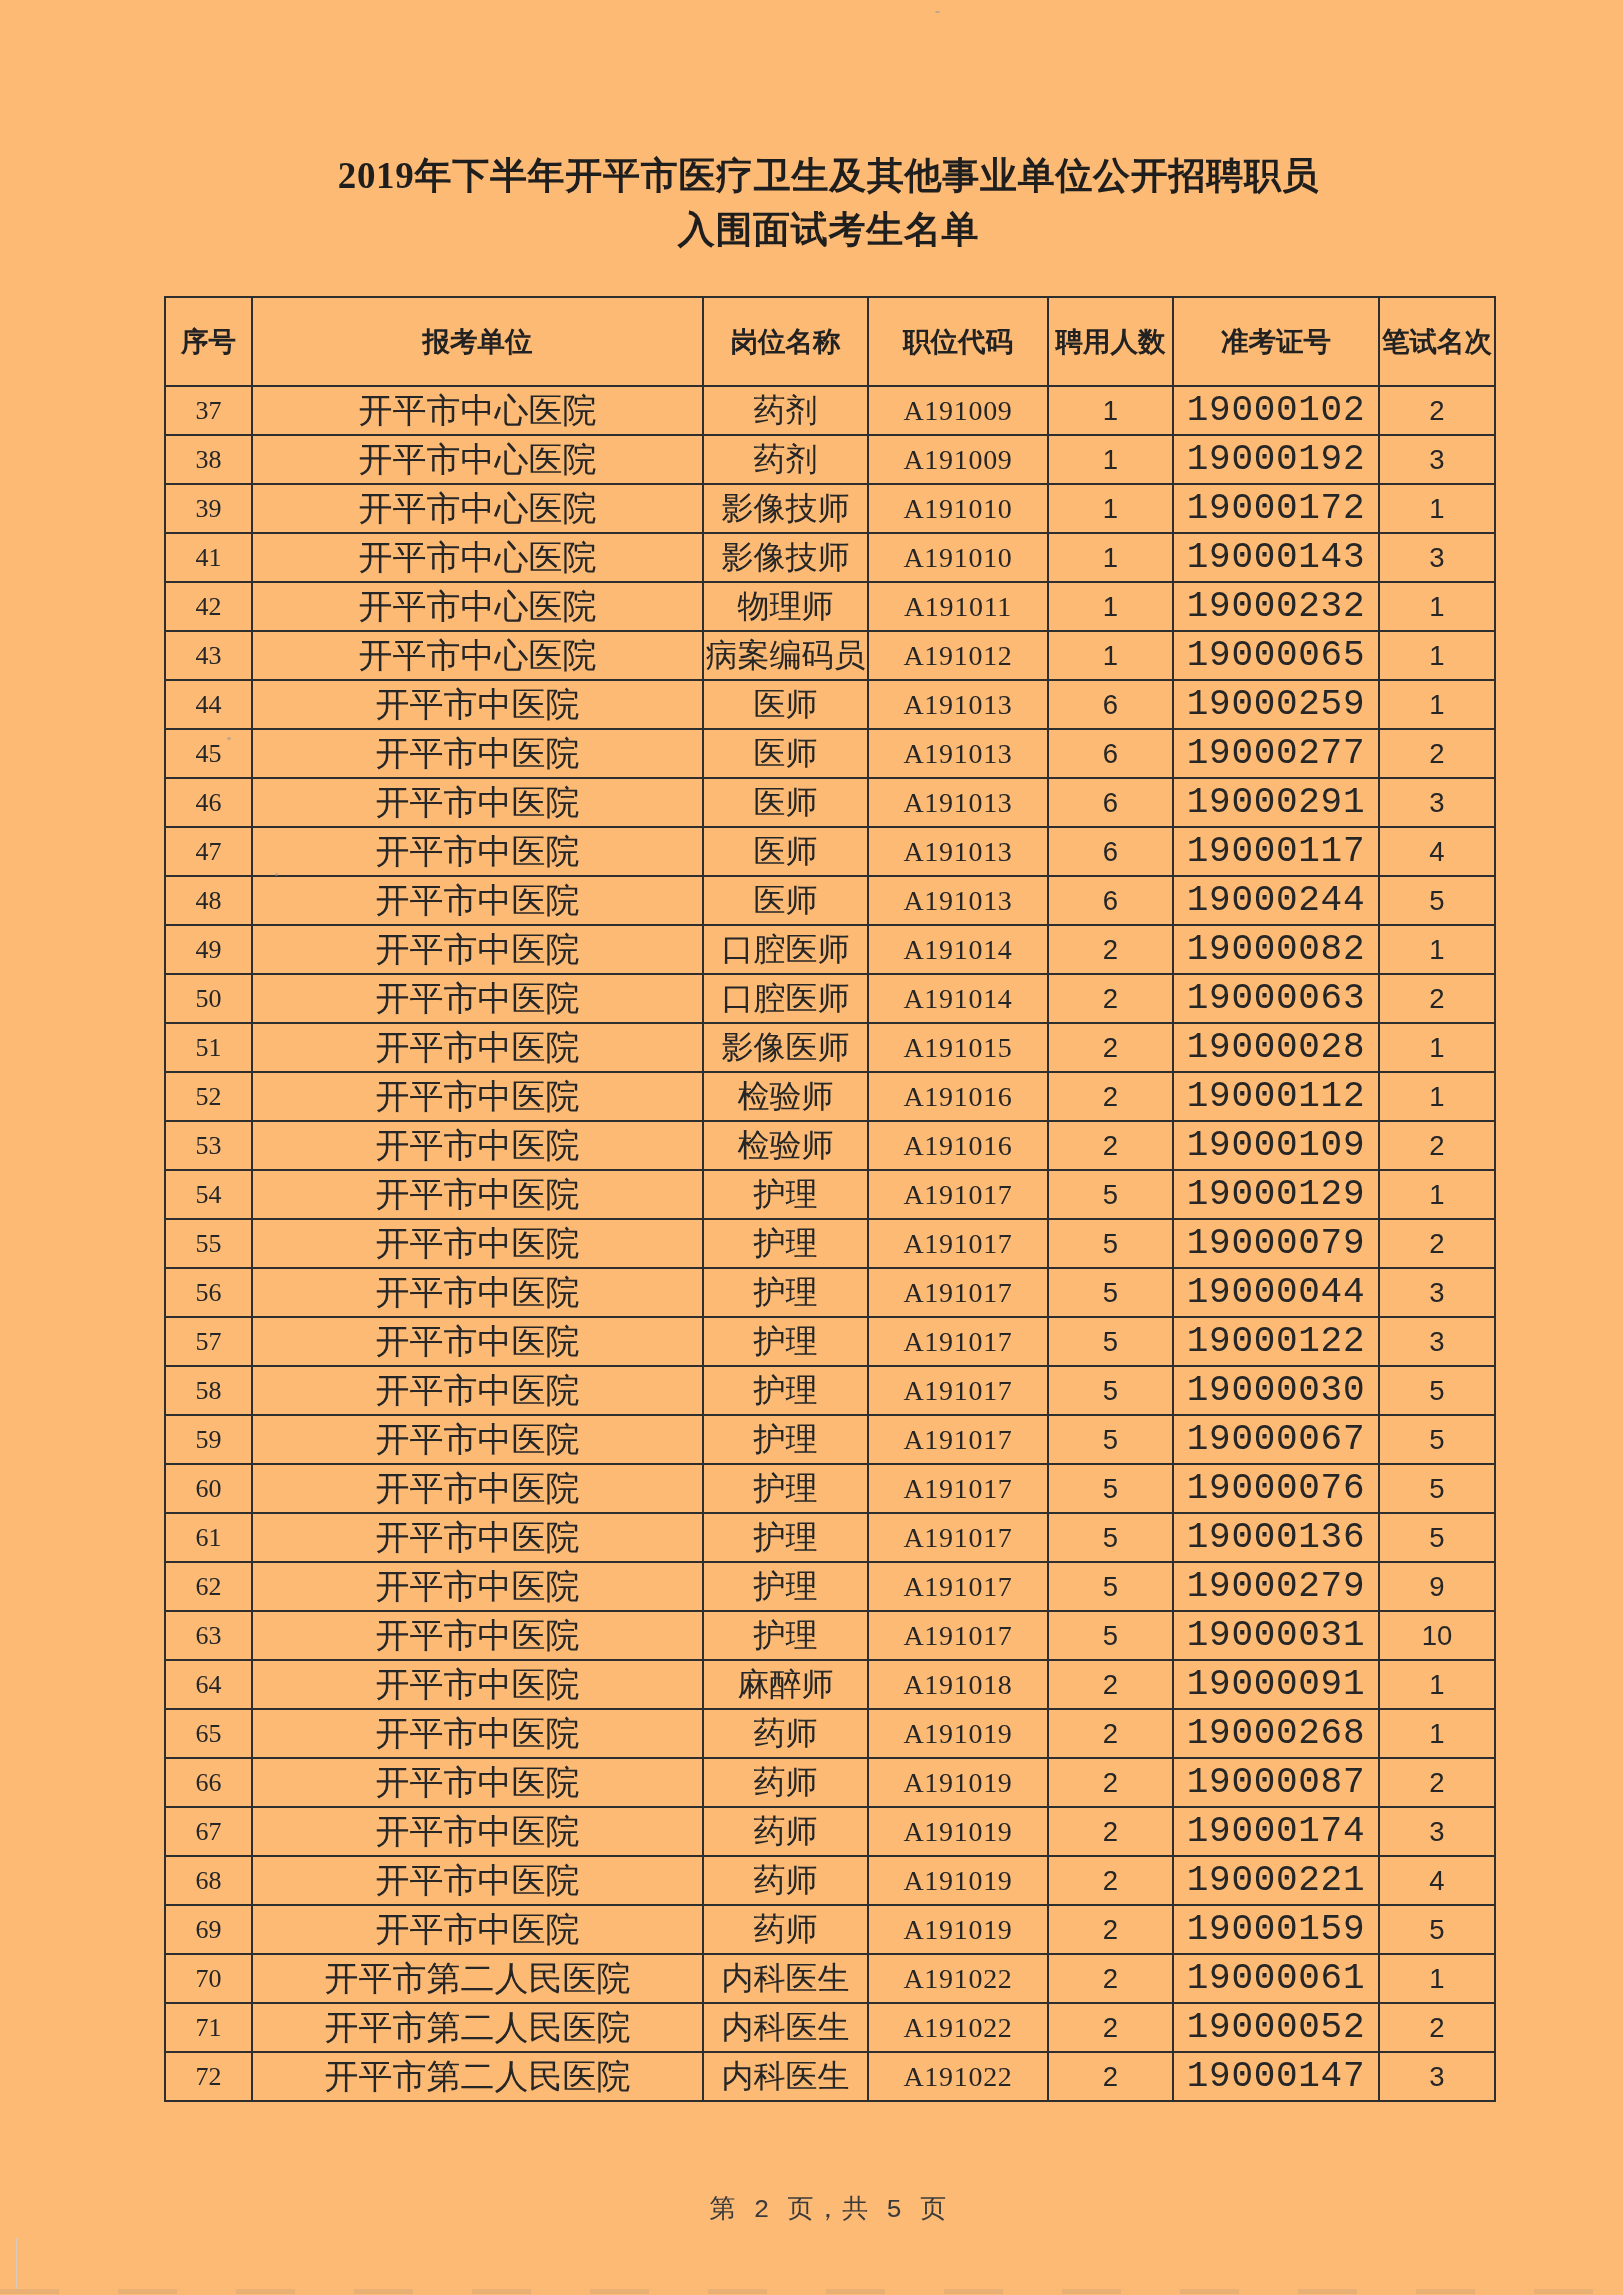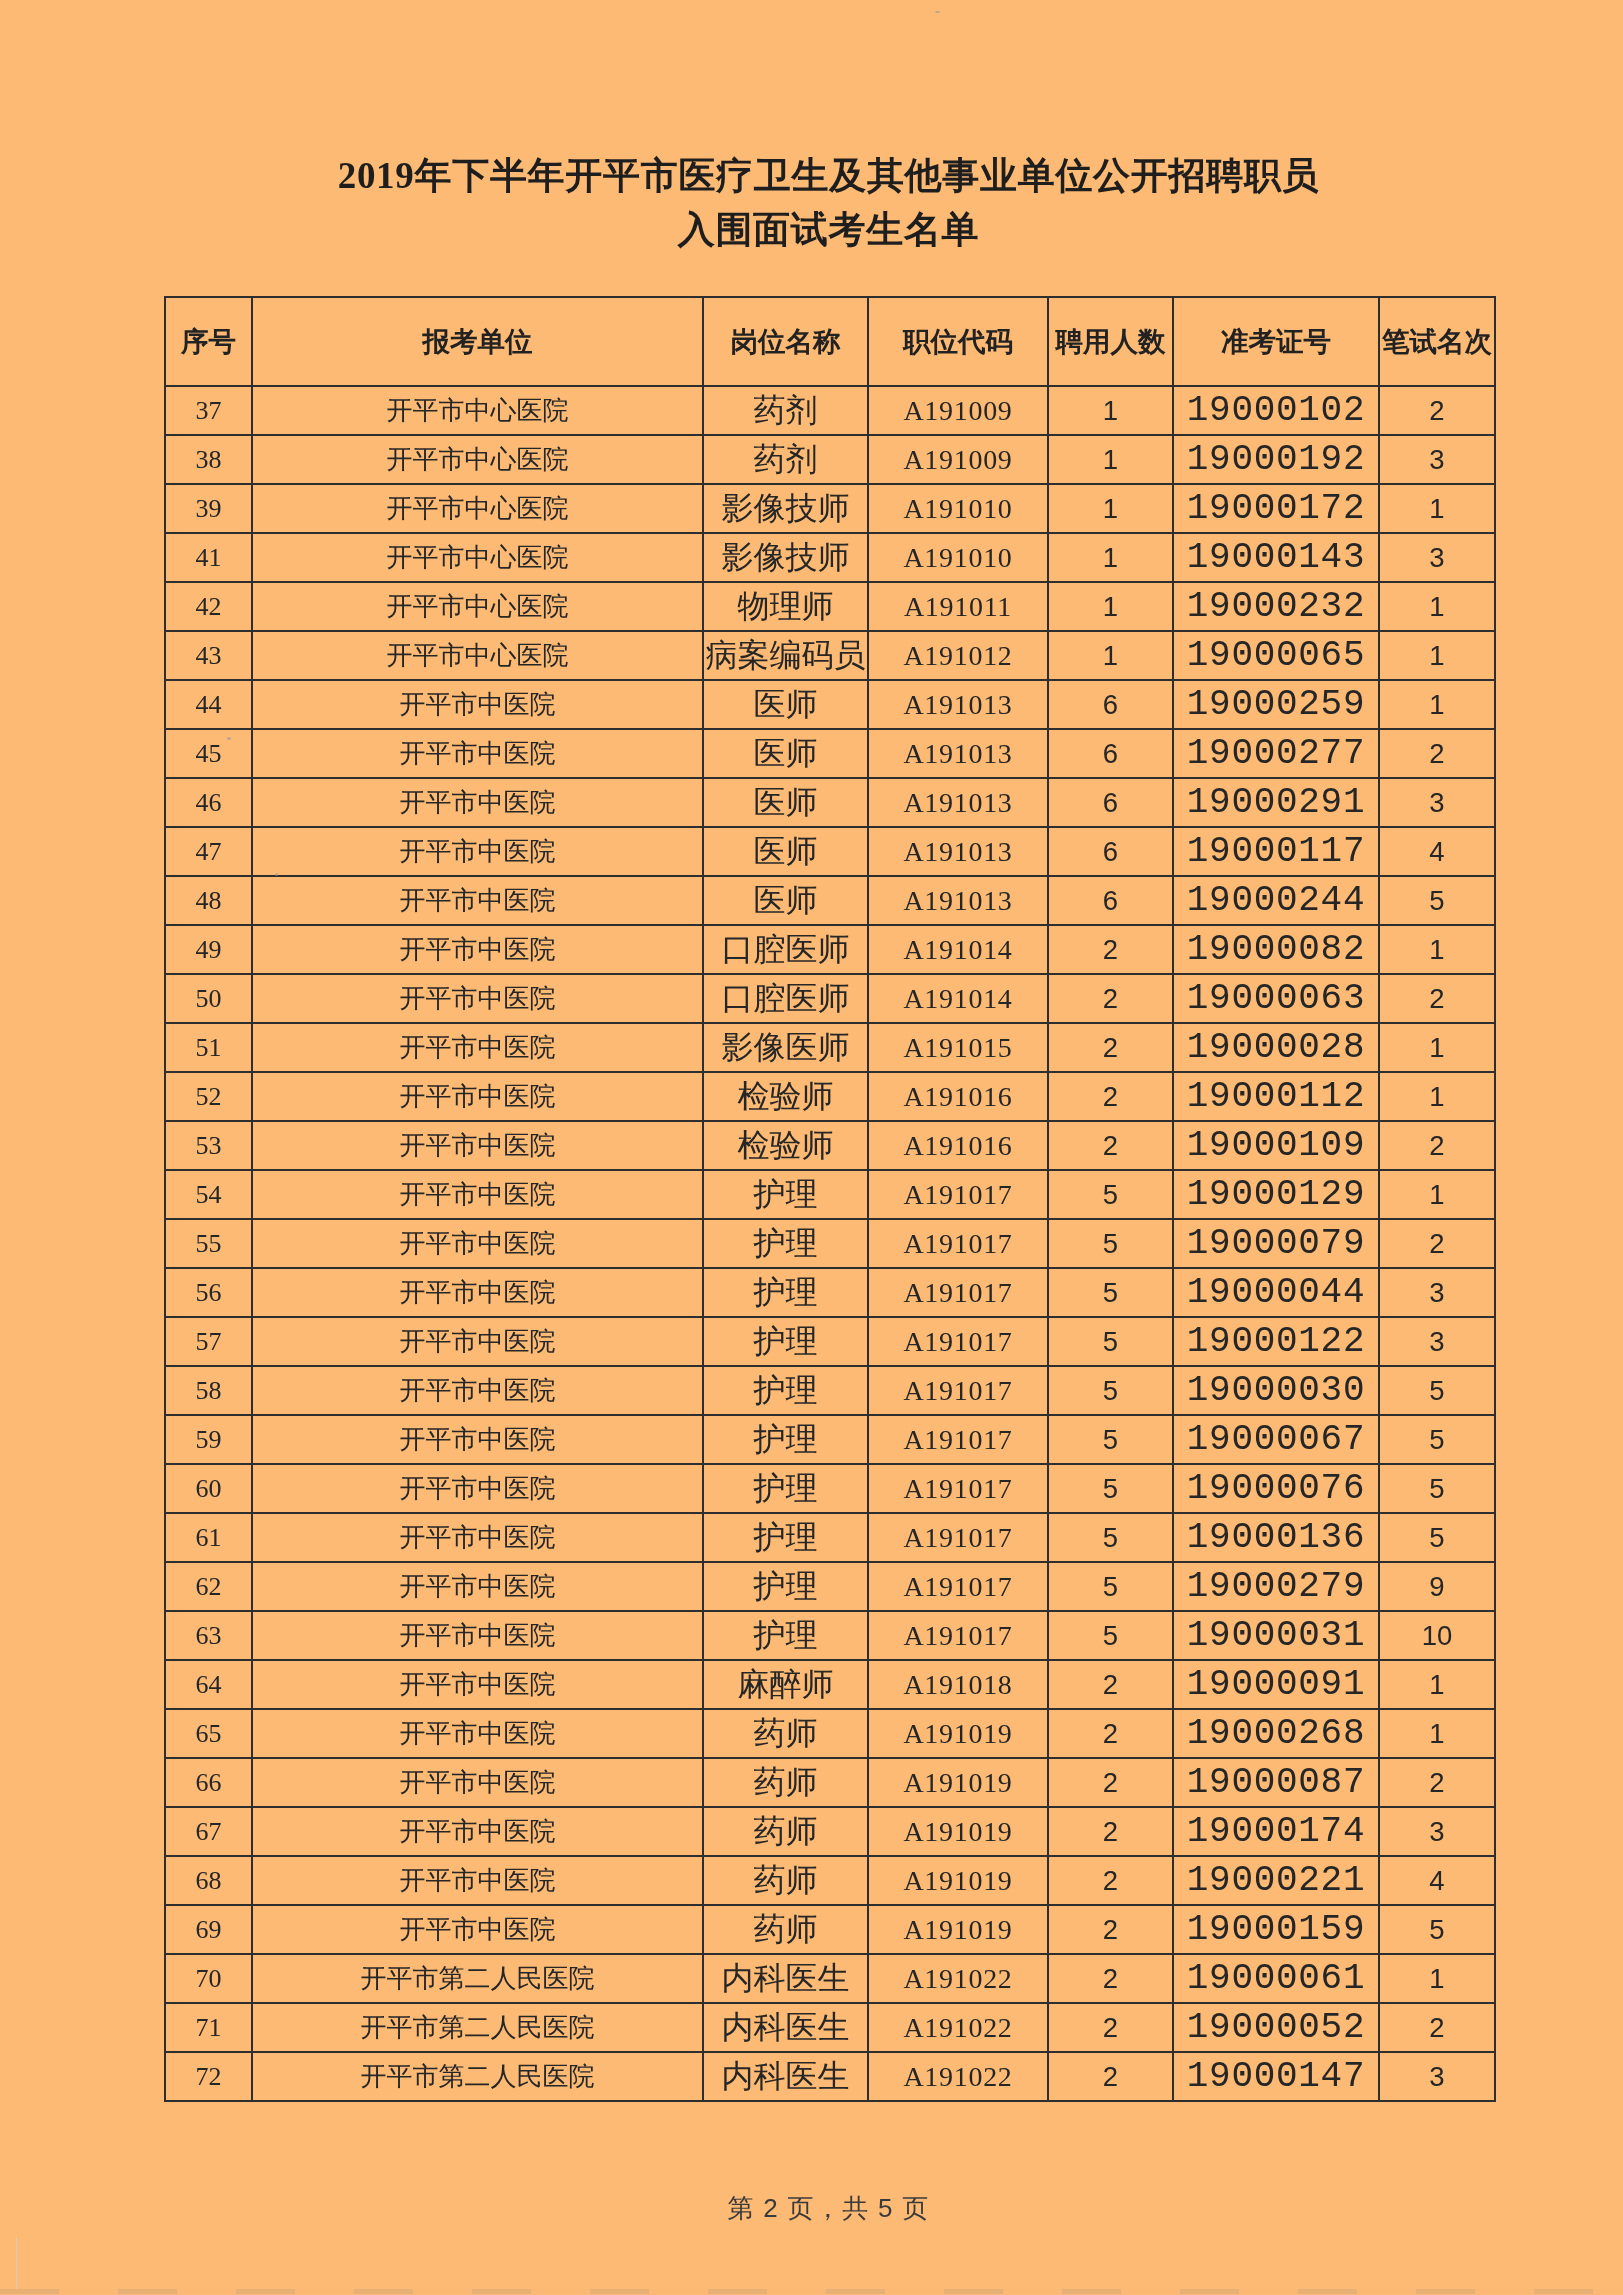--- a/index.html
+++ b/index.html
@@ -45,31 +45,31 @@
     overflow:hidden; white-space:nowrap;
   }
   table.candidates { border:2.6px solid #272727; }
   thead tr { height:89px; }
   tbody tr { height:49px; }
   thead th {
     font-size:27.5px; font-weight:bold; color:#222222;
     font-family:"Liberation Serif","DejaVu Serif",serif;
   }
   td.col-idx  { font-size:26px; font-family:"Liberation Serif","DejaVu Serif",serif; }
-  td.col-unit { font-size:26px; font-family:"Liberation Serif","DejaVu Serif",serif; }
+  td.col-unit { font-size:34px; font-family:"Liberation Serif","DejaVu Serif",serif; }
   td.col-pos  { font-size:32px; font-family:"Liberation Serif","DejaVu Serif",serif; }
   td.col-code { font-size:28px; font-family:"Liberation Serif","DejaVu Serif",serif; letter-spacing:0.7px;margin-left:42px; }
   td.col-num  { font-size:27.5px; font-family:"Liberation Sans","DejaVu Sans",sans-serif; }
   td.col-adm  { font-size:36px; font-family:Liberation Mono, monospace; letter-spacing:0.7px; }
   td.col-rank { font-size:27.5px; font-family:"Liberation Sans","DejaVu Sans",sans-serif; }
 
   .page-footer {
     position:absolute; left:164px; top:2191px; width:1329px;
     text-align:center; font-size:26px; color:#3a3a3a;
-    font-family:Liberation Sans, sans-serif;
+    font-family:Liberation Mono, monospace;
     letter-spacing:1.3px;
   }
 </style>
 </head>
 <body>
 
 <div class="page">
 
   <div class="doc-title">
     <div>2019年下半年开平市医疗卫生及其他事业单位公开招聘职员</div>

